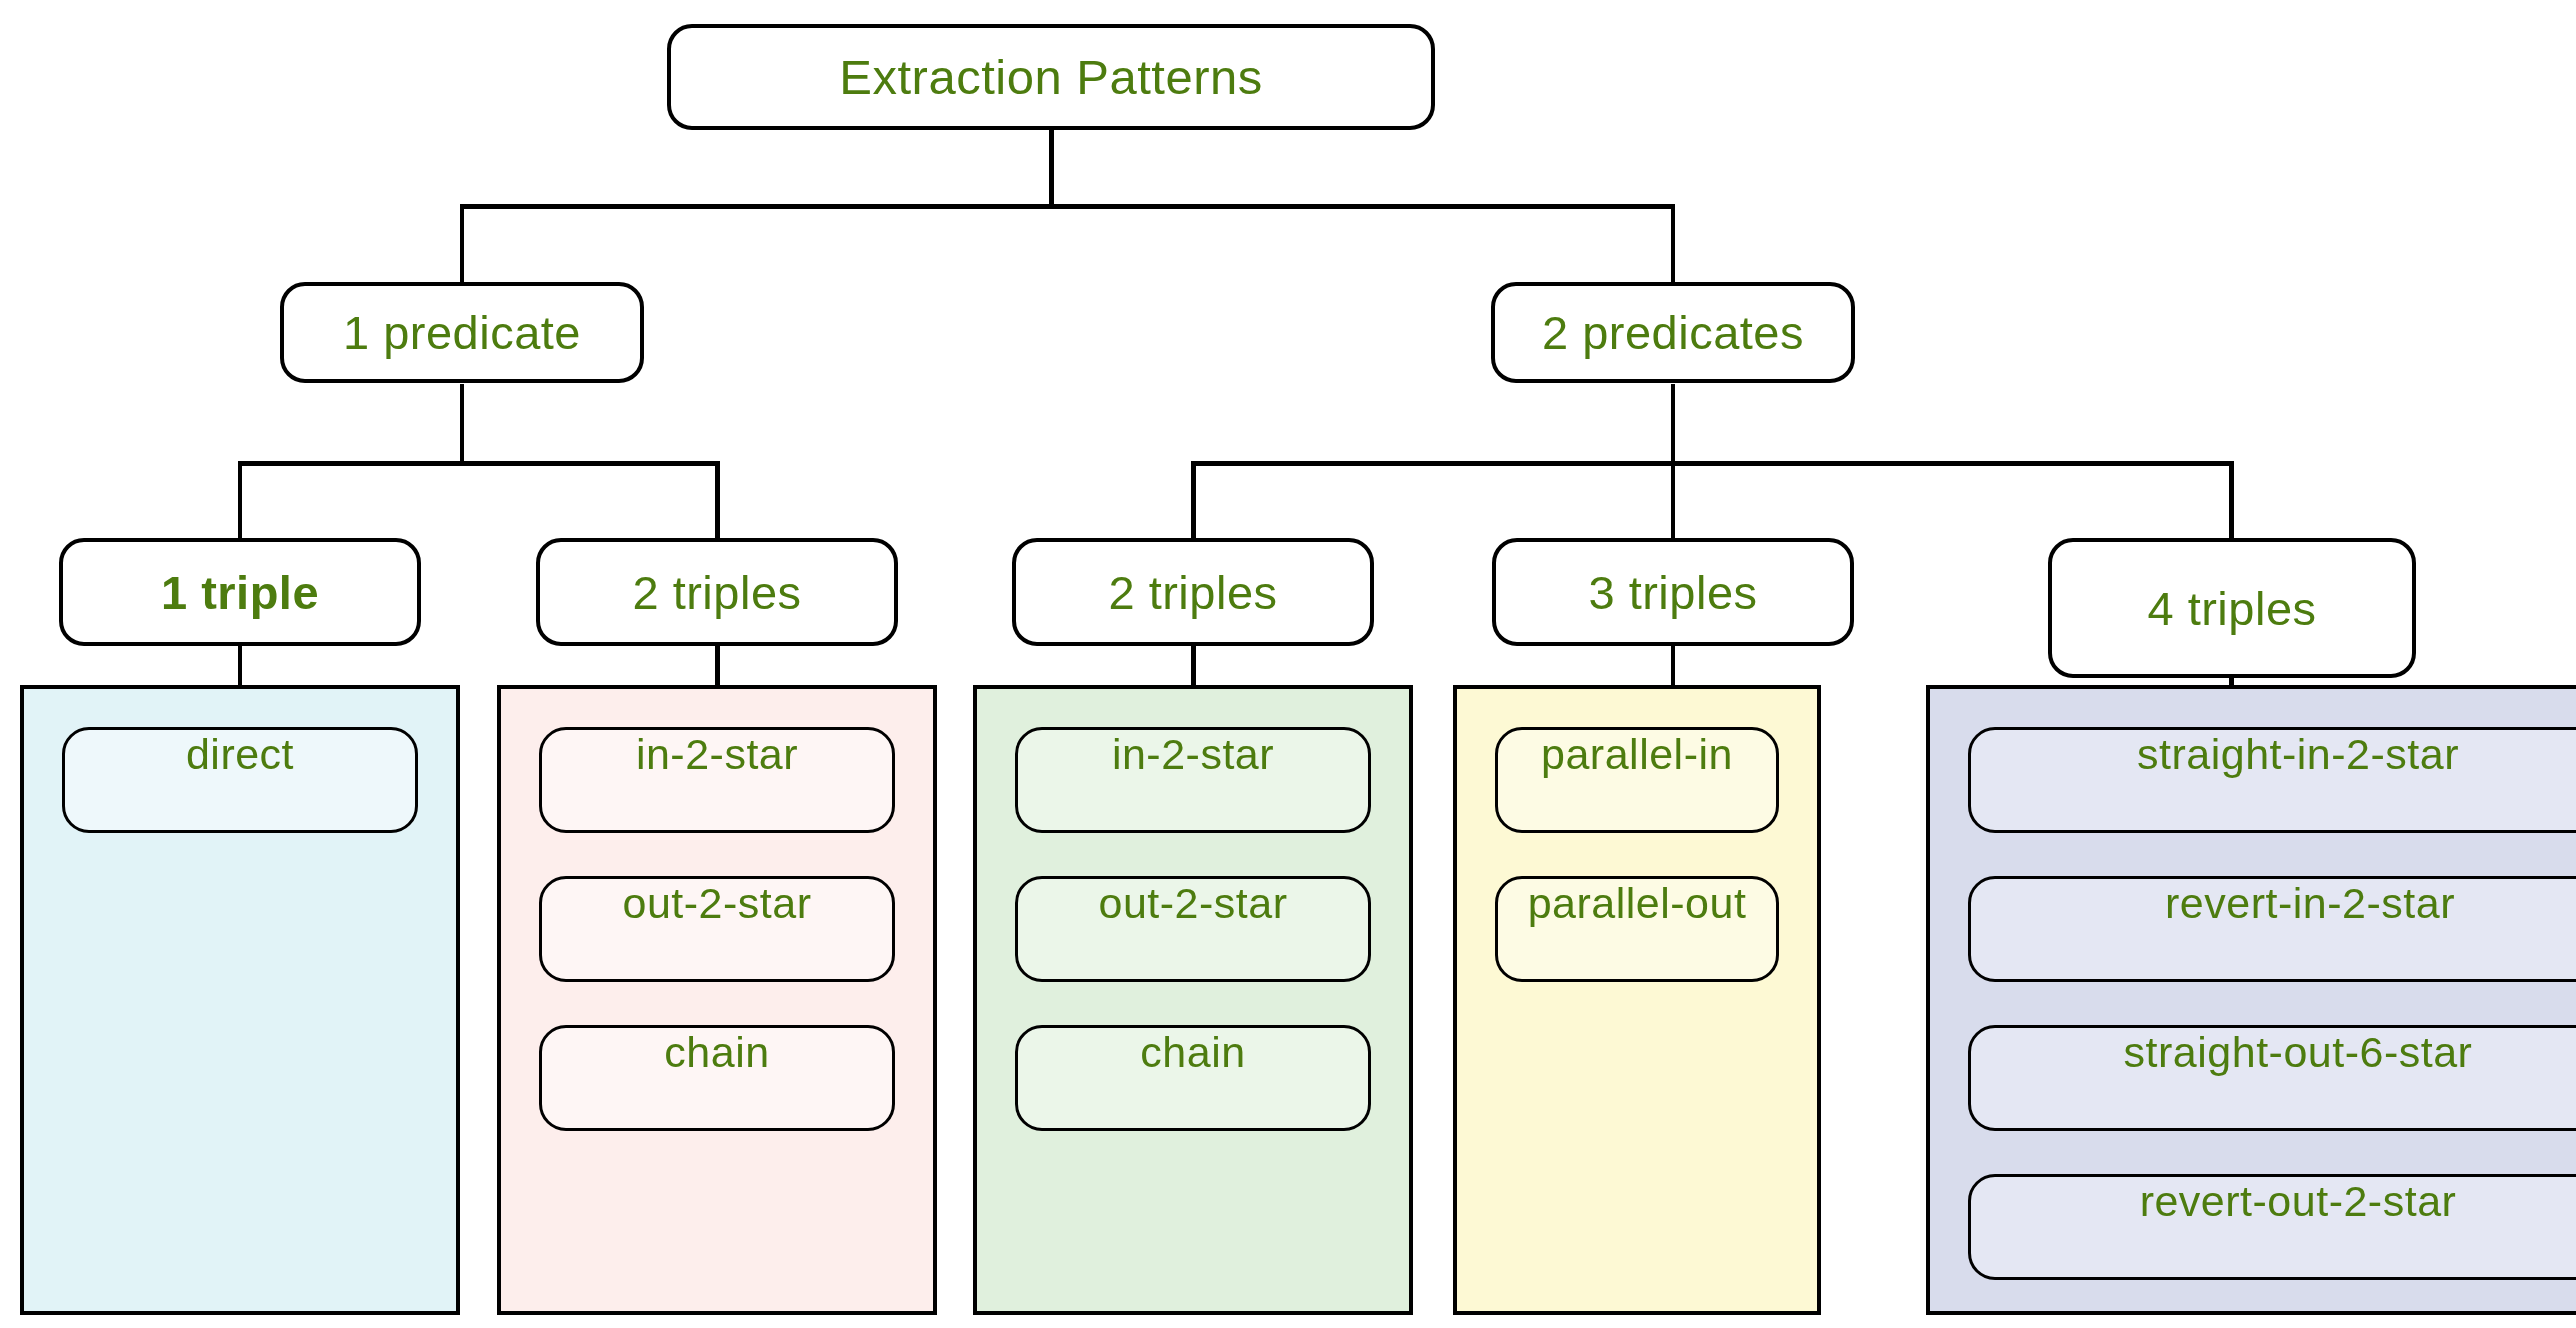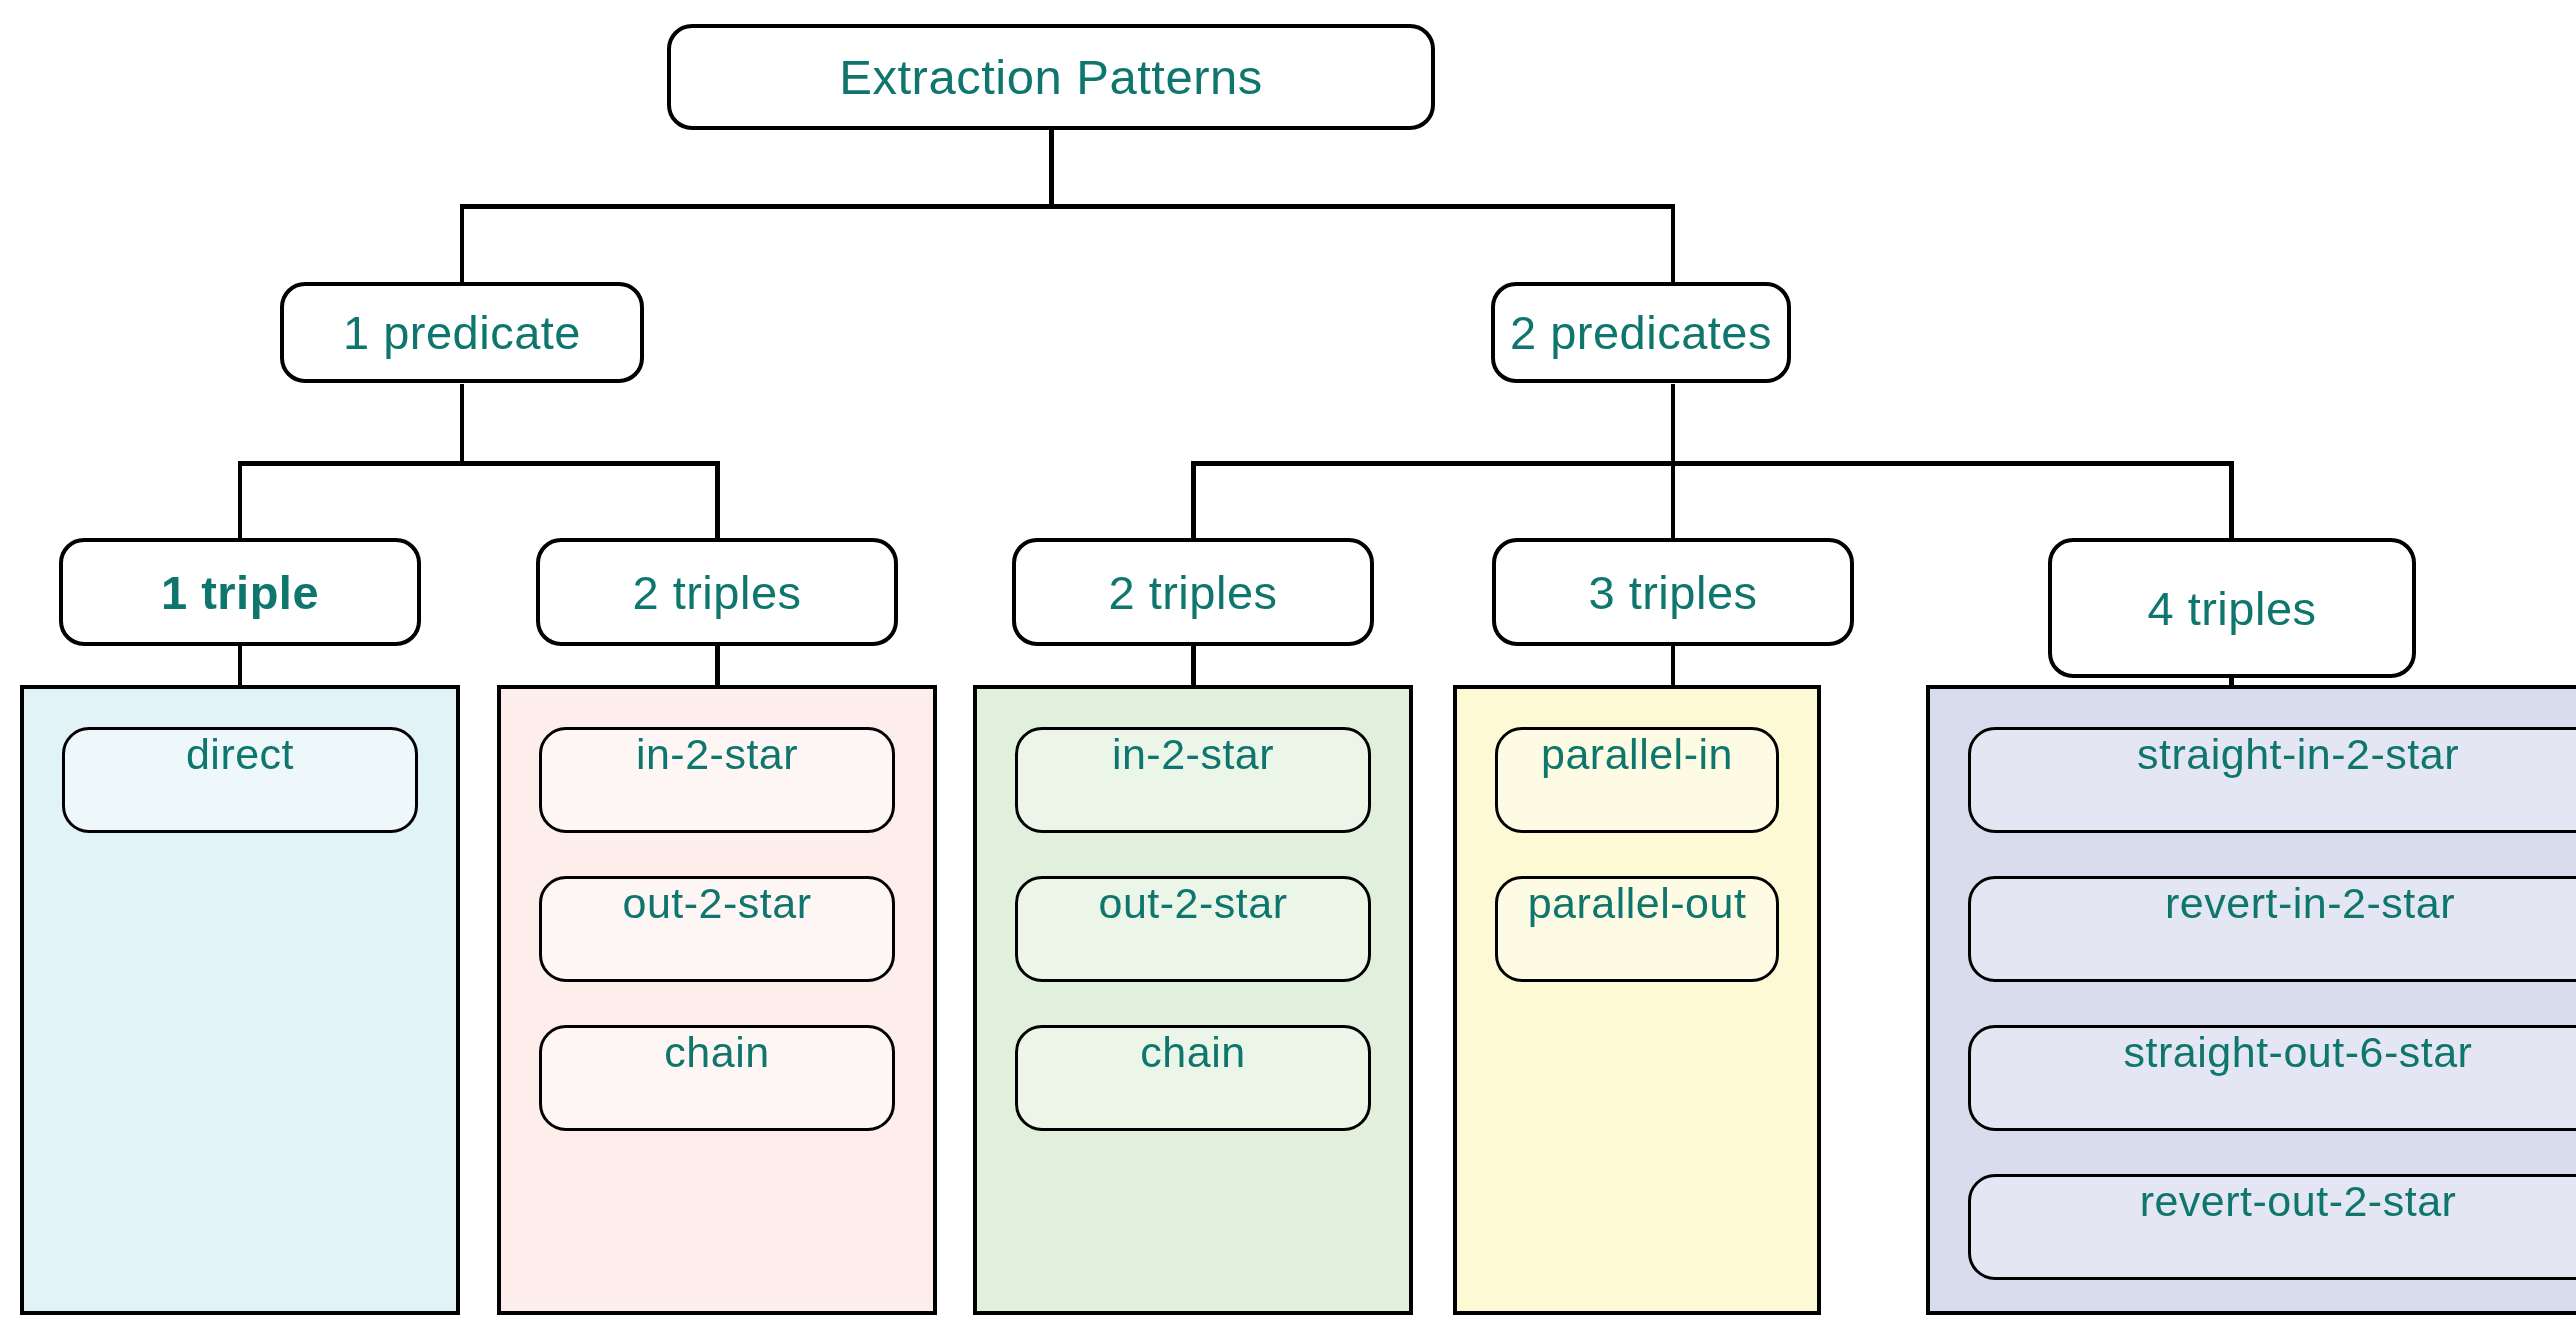--- a/index.html
+++ b/index.html
@@ -6,21 +6,21 @@
     margin: 0;
     padding: 0;
     background: #ffffff;
   }
   .canvas {
     position: relative;
     width: 2576px;
     height: 1328px;
     background: #ffffff;
     font-family: "Liberation Sans", "DejaVu Sans", sans-serif;
-    color: #0f766e;
+    color: #4d7c0f;
     overflow: hidden;
   }
   .connectors {
     position: absolute;
     left: 0;
     top: 0;
     width: 2576px;
     height: 1328px;
   }
   .node {
@@ -94,21 +94,21 @@
     </g>
   </svg>
 
   <div class="node root" style="left:667px; top:24.4px; width:768px; height:106px;">
     <span>Extraction Patterns</span>
   </div>
 
   <div class="node" style="left:280px; top:282px; width:364px; height:101px;">
     <span>1 predicate</span>
   </div>
-  <div class="node" style="left:1491px; top:282px; width:300px; height:101px;">
+  <div class="node" style="left:1491px; top:282px; width:364px; height:101px;">
     <span>2 predicates</span>
   </div>
 
   <div class="node" style="left:59px; top:538px; width:362px; height:108px;font-weight:bold;">
     <span>1 triple</span>
   </div>
   <div class="node" style="left:536px; top:538px; width:362px; height:108px;">
     <span>2 triples</span>
   </div>
   <div class="node" style="left:1012px; top:538px; width:362px; height:108px;">

